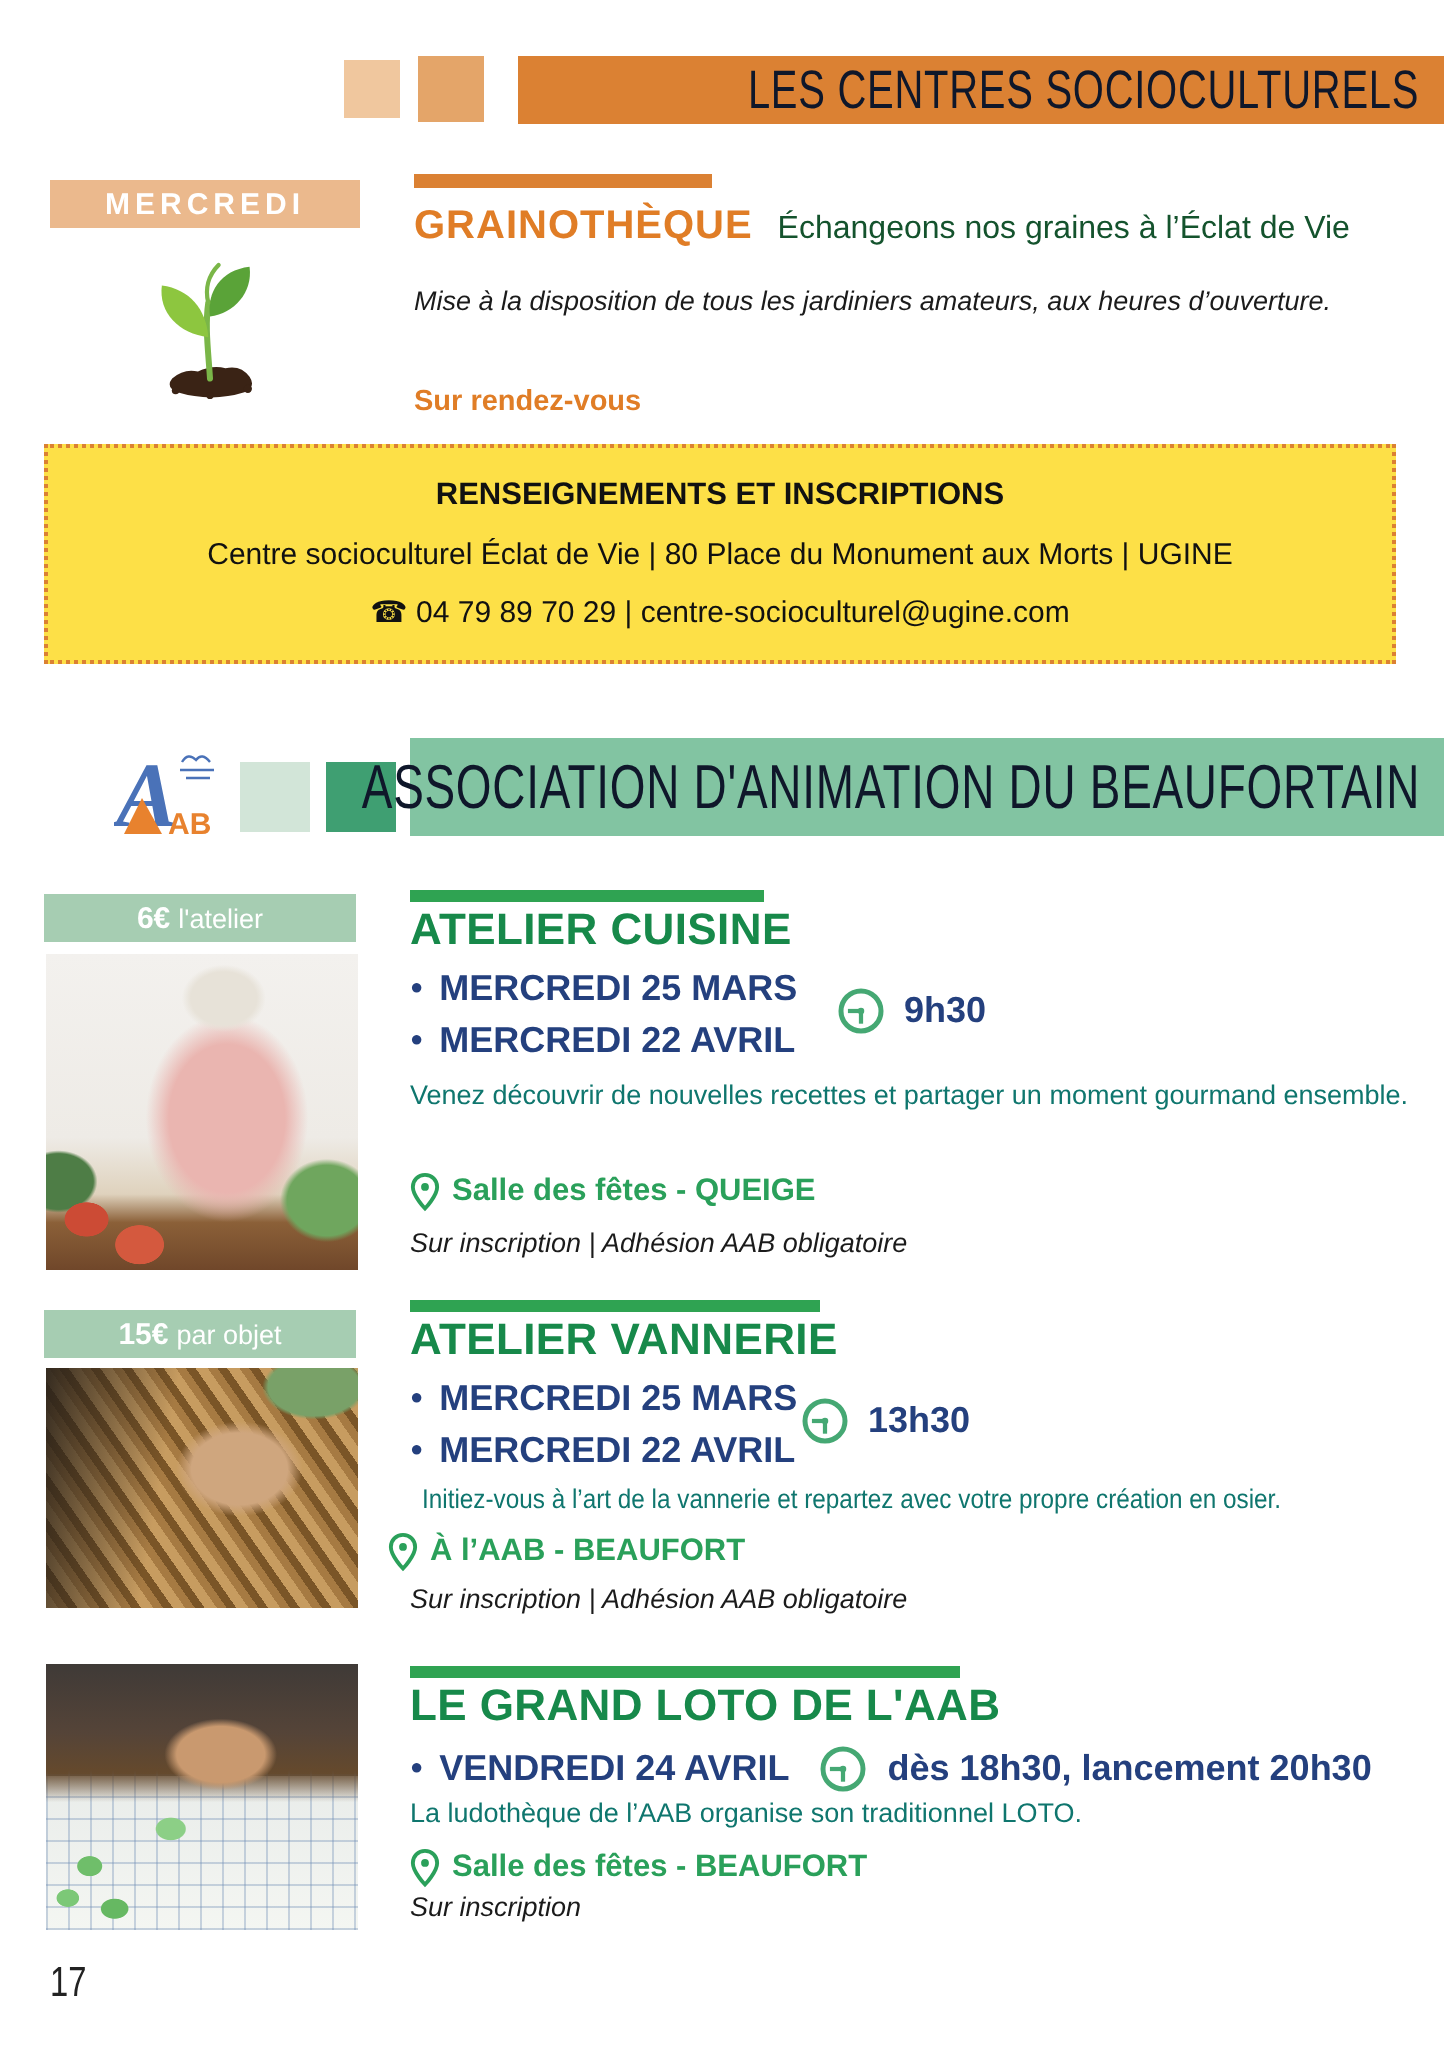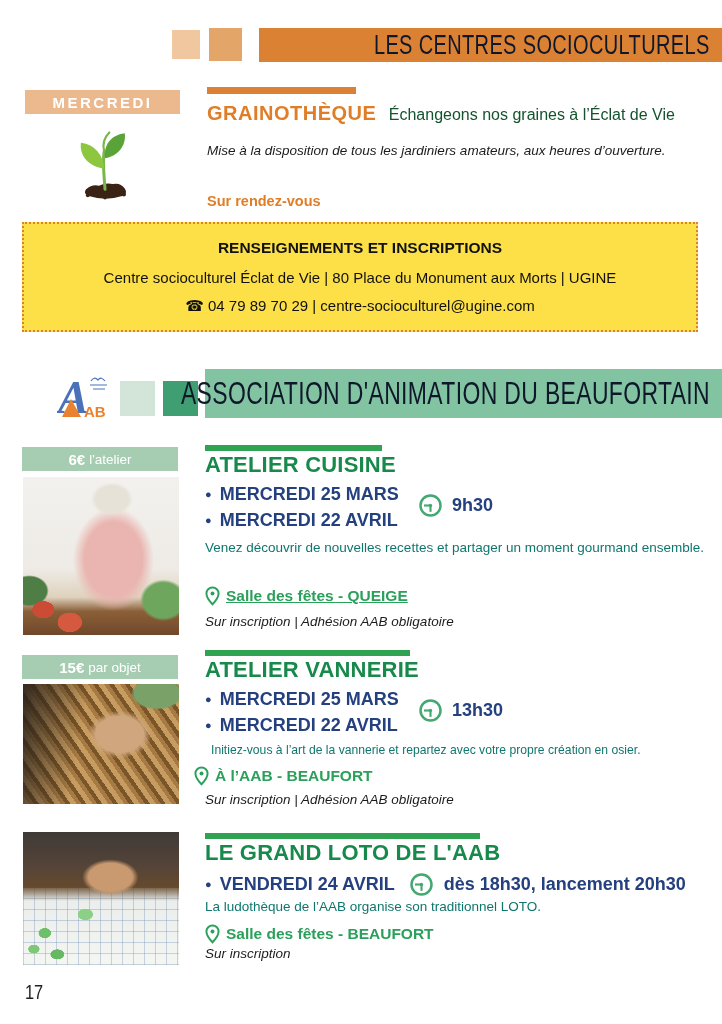--- a/index.html
+++ b/index.html
@@ -131,21 +131,21 @@
       <svg viewBox="0 0 26 26" width="25" height="25">
         <circle cx="13" cy="13" r="10.4" fill="none" stroke="#45A873" stroke-width="2.6"></circle>
         <line x1="13" y1="13" x2="13" y2="19.6" stroke="#45A873" stroke-width="2.2"></line>
         <line x1="13" y1="13" x2="6.2" y2="13" stroke="#45A873" stroke-width="2.2"></line>
         <circle cx="13" cy="13" r="1.7" fill="#45A873"></circle>
       </svg>
     </span>
     <span>9h30</span>
   </div>
   <div class="evt-desc" style="left:205px;top:538px;">Venez découvrir de nouvelles recettes et partager un moment gourmand ensemble.</div>
-  <div class="evt-loc" style="left:205px;top:584px;height:24px;text-decoration:underline;">
+  <div class="evt-loc" style="left:205px;top:584px;height:24px;">
     <span>
       <svg viewBox="0 0 20 26" width="15" height="20">
         <path d="M10 1.6 C5.4 1.6 1.9 5.1 1.9 9.6 c0 5.9 8.1 14.4 8.1 14.4 s8.1-8.5 8.1-14.4 C18.1 5.1 14.6 1.6 10 1.6 z" fill="none" stroke="#2AA05A" stroke-width="2.6"></path>
         <circle cx="10" cy="9.6" r="2.6" fill="#2AA05A"></circle>
       </svg>
     </span>
     <span>Salle des fêtes - QUEIGE</span>
   </div>
   <div class="evt-note" style="left:205px;top:614px;">Sur inscription | Adhésion AAB obligatoire</div>
 
@@ -162,21 +162,21 @@
   <div class="greenbar" style="left:205px;top:650px;width:205px;"></div>
   <div class="evt-title" style="left:205px;top:657px;">ATELIER VANNERIE</div>
   <div class="evt-date" style="left:205px;top:687px;height:24px;">
     <span class="bullet">●</span>
     <span>MERCREDI 25 MARS</span>
   </div>
   <div class="evt-date" style="left:205px;top:713px;height:24px;">
     <span class="bullet">●</span>
     <span>MERCREDI 22 AVRIL</span>
   </div>
-  <div class="clock-row" style="left:418px;top:698px;justify-content:center;">
+  <div class="clock-row" style="left:400px;top:698px;justify-content:center;">
     <span>
       <svg viewBox="0 0 26 26" width="25" height="25">
         <circle cx="13" cy="13" r="10.4" fill="none" stroke="#45A873" stroke-width="2.6"></circle>
         <line x1="13" y1="13" x2="13" y2="19.6" stroke="#45A873" stroke-width="2.2"></line>
         <line x1="13" y1="13" x2="6.2" y2="13" stroke="#45A873" stroke-width="2.2"></line>
         <circle cx="13" cy="13" r="1.7" fill="#45A873"></circle>
       </svg>
     </span>
     <span>13h30</span>
   </div>

